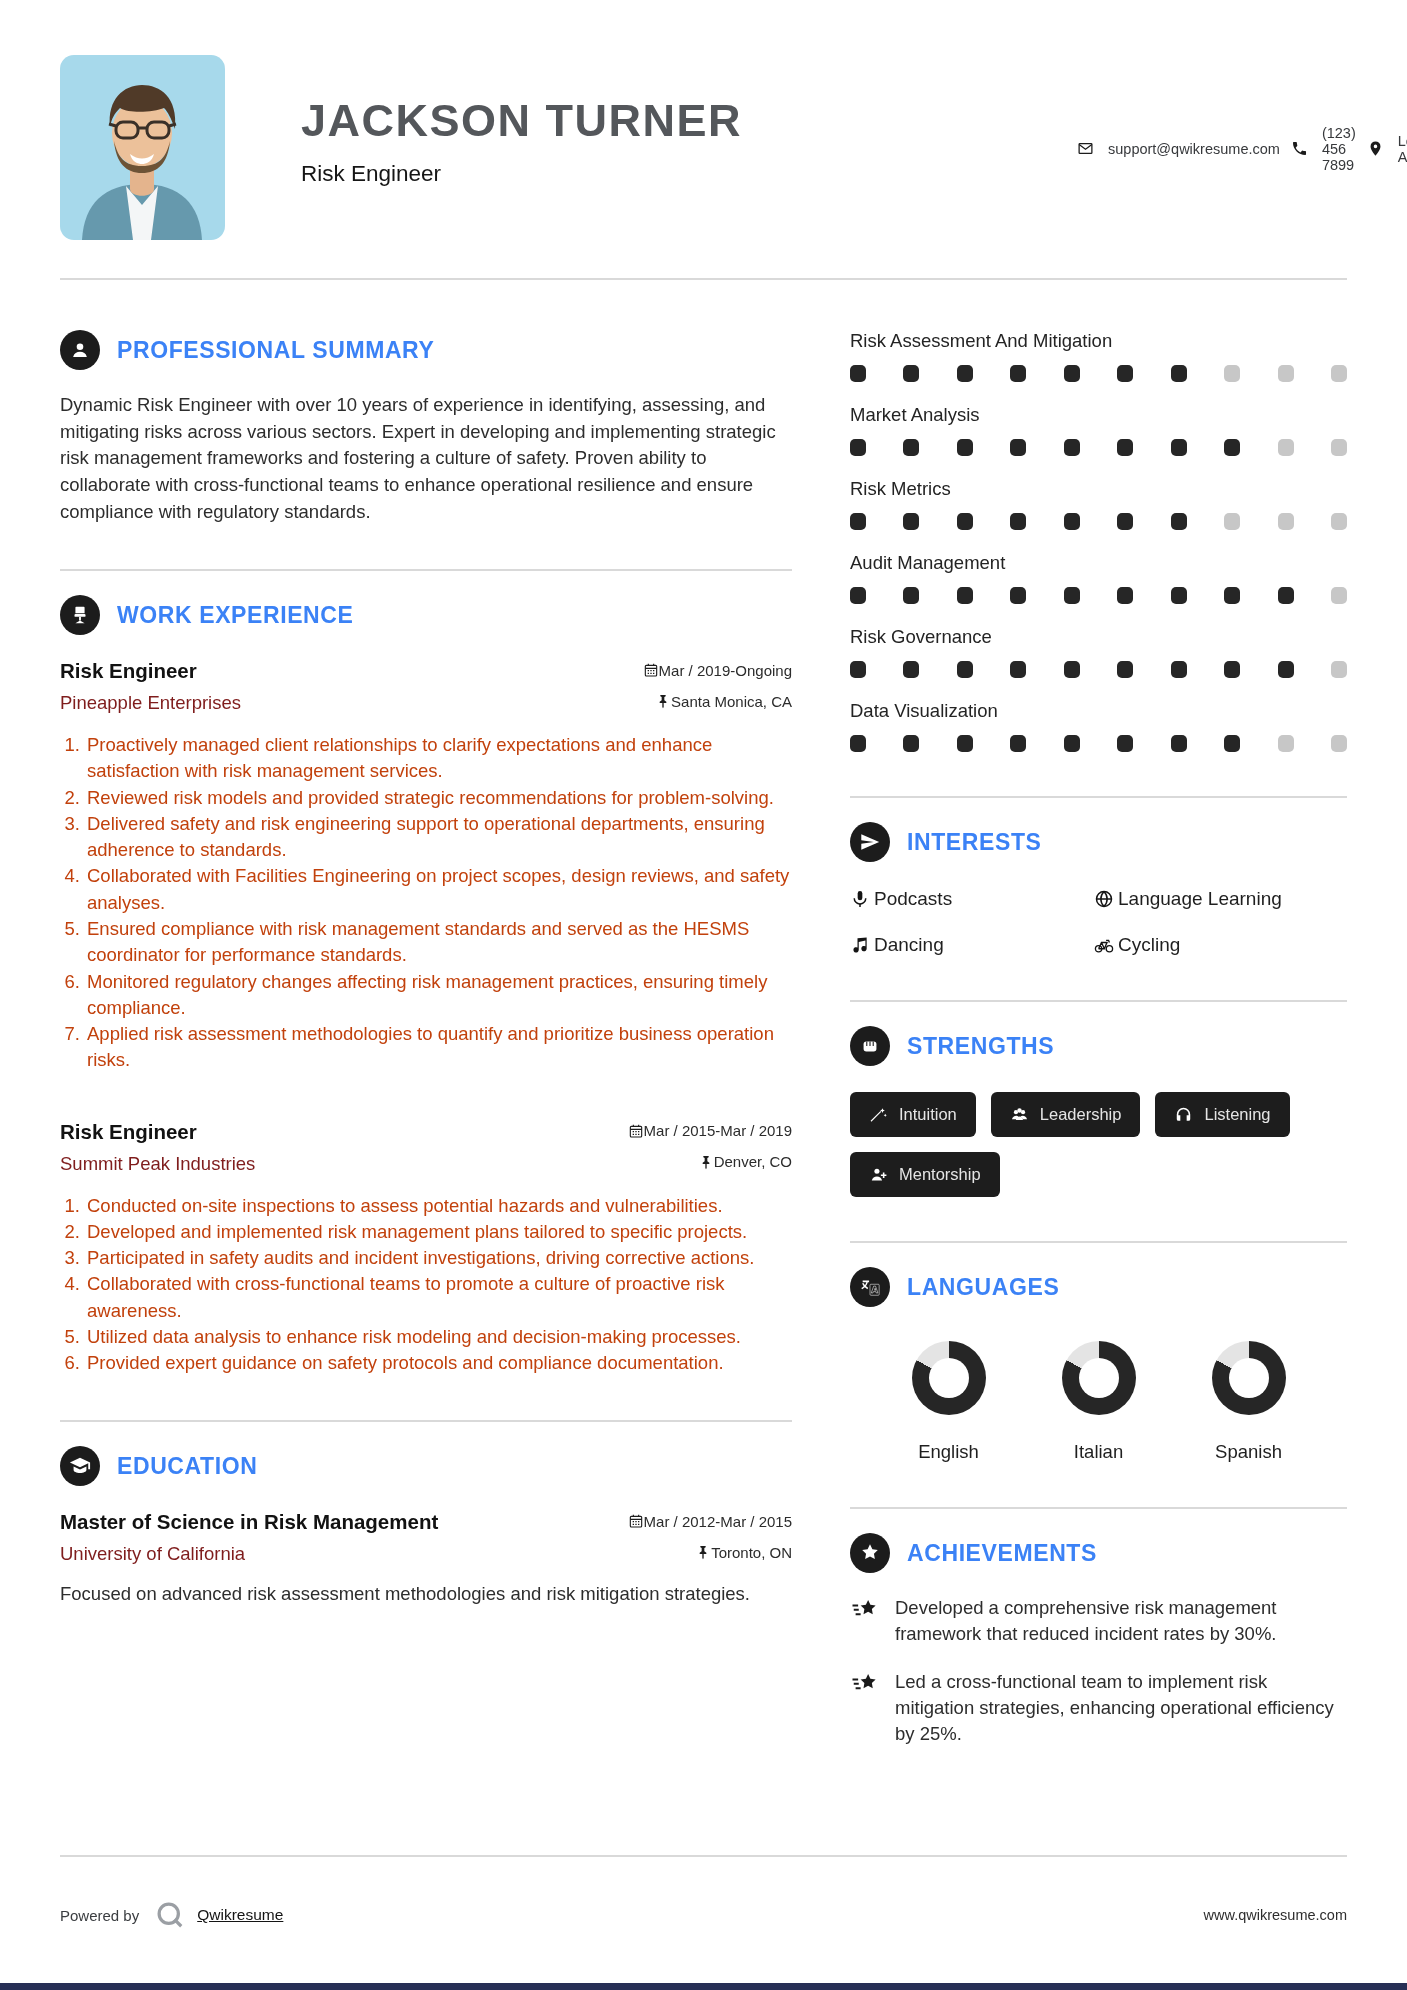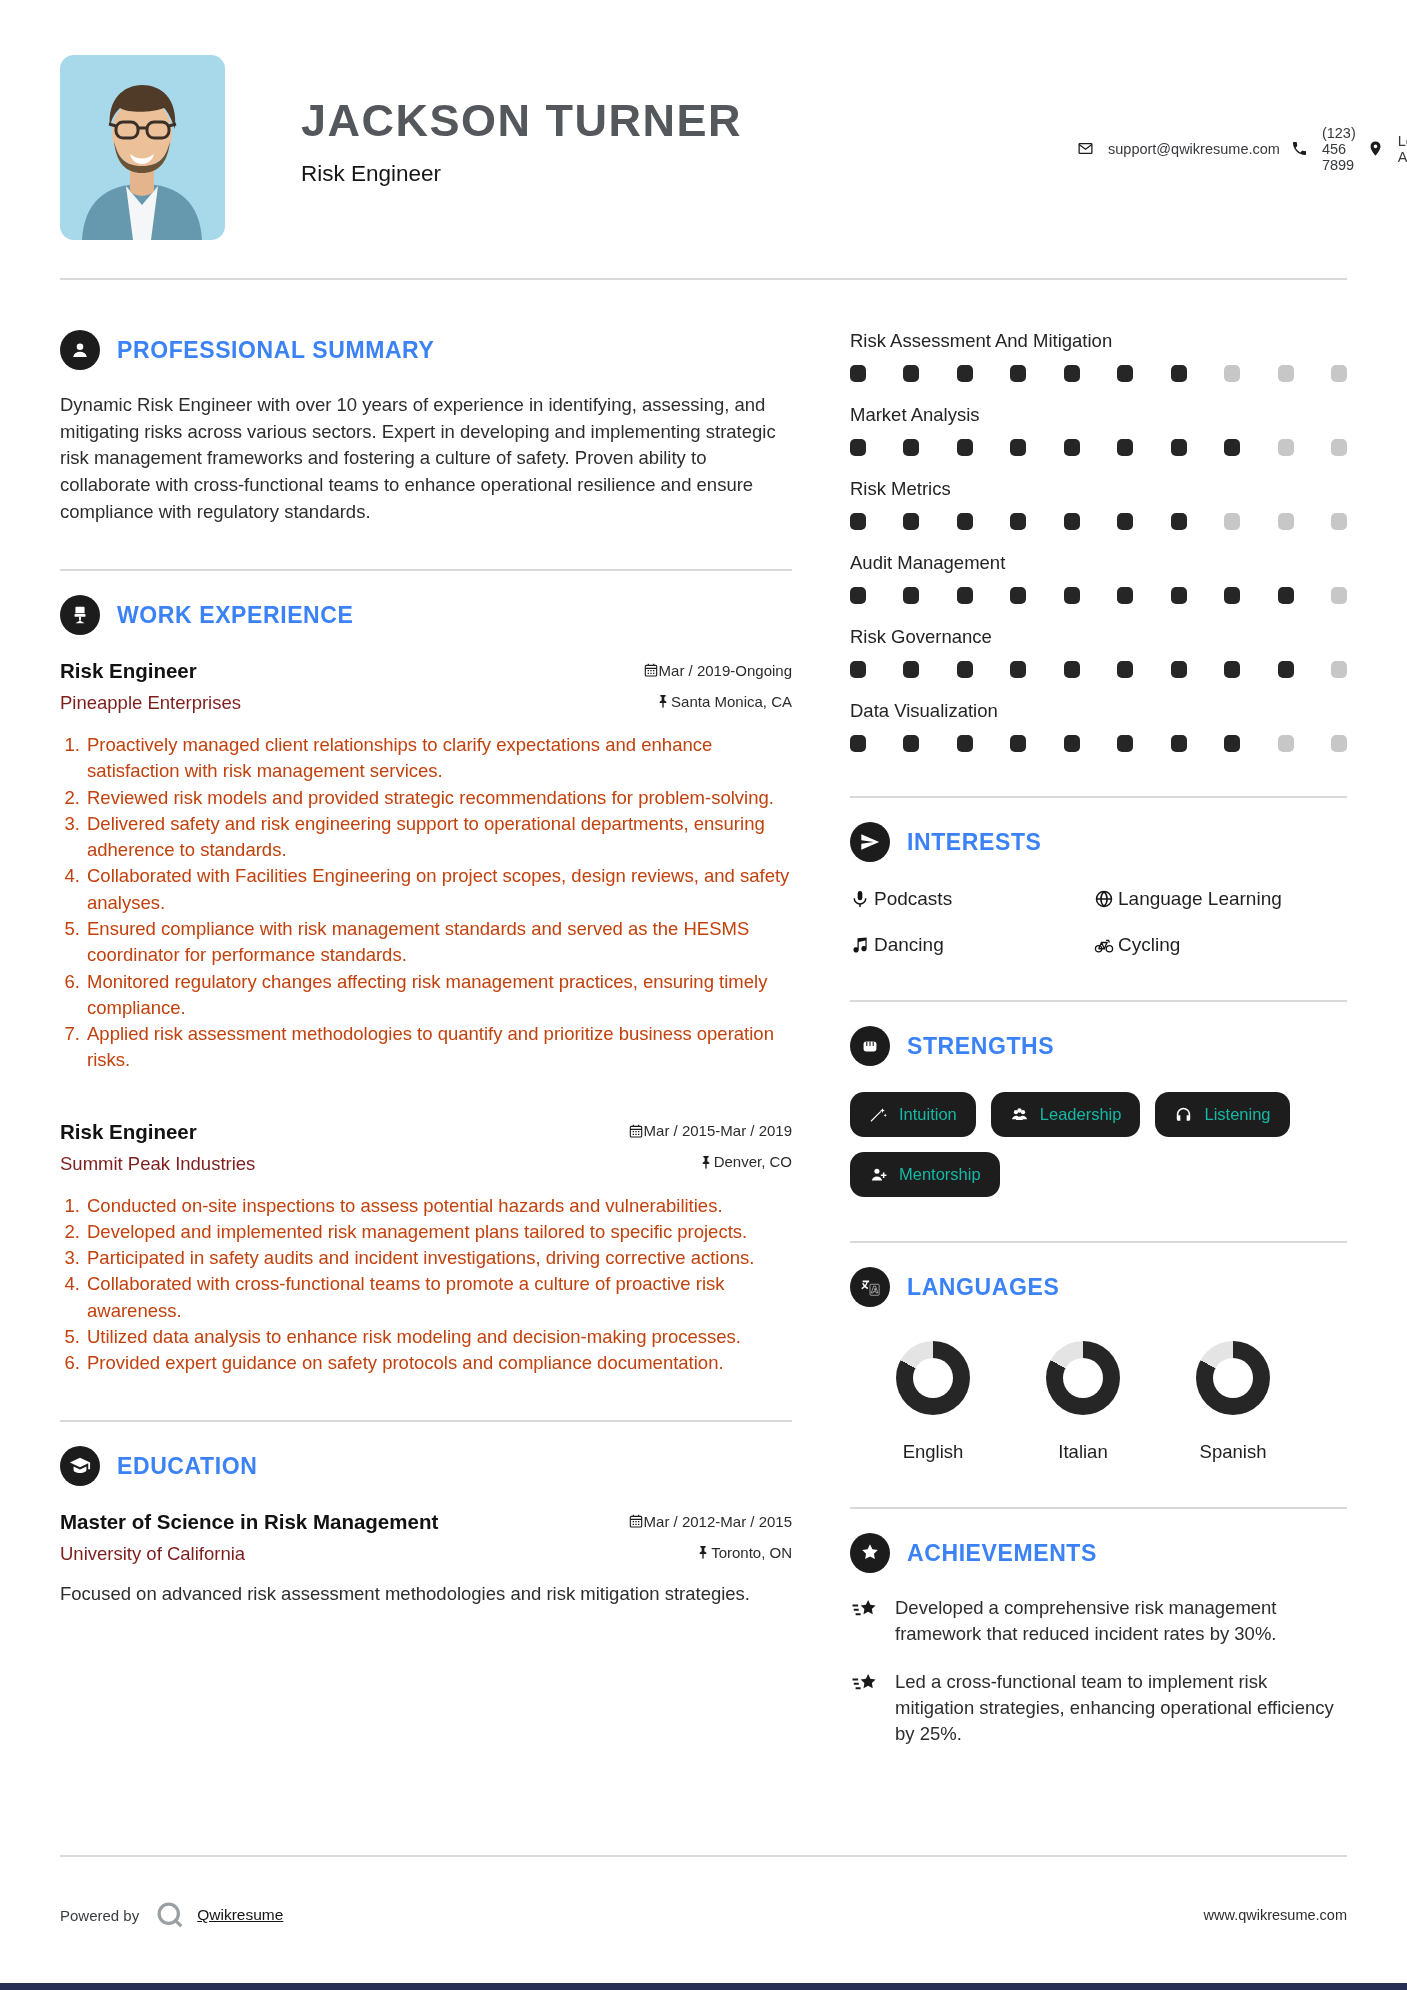--- a/index.html
+++ b/index.html
@@ -55,25 +55,25 @@
   .dots{display:flex;justify-content:space-between;margin-top:13px}
   .dot{width:16px;height:17px;border-radius:5px;background:#c7c7c7}
   .dot.on{background:#262626}
 
   .int-grid{display:grid;grid-template-columns:244px 1fr;row-gap:24px;margin-top:26px}
   .int-item{display:flex;align-items:center;gap:4px;font-size:19px;color:#1f1f1f}
   .iic{width:20px;height:20px;color:#141414;display:inline-flex;flex:0 0 auto}
   .iic svg{width:100%;height:100%}
 
   .str-wrap{display:flex;flex-wrap:wrap;gap:15px;margin-top:26px}
-  .badge{display:inline-flex;align-items:center;gap:11px;background:#1d1d1d;color:#14b8a6;font-size:16.5px;padding:13px 19px;border-radius:14px}
+  .badge{display:inline-flex;align-items:center;gap:11px;background:#1d1d1d;color:#e5e5e5;font-size:16.5px;padding:13px 19px;border-radius:6px}
   .bic{width:19px;height:19px;display:inline-flex;color:#fff}
   .bic svg{width:100%;height:100%}
 
-  .langs{display:flex;justify-content:flex-start;margin-top:34px;padding:0 8px}
+  .langs{display:flex;justify-content:center;margin-top:34px;padding:0 8px}
   .lang{width:150px;text-align:center}
   .donut{width:74px;height:74px;border-radius:50%;margin:0 auto;position:relative}
   .donut::after{content:"";position:absolute;inset:17px;background:#fff;border-radius:50%}
   .lname{margin-top:26px;font-size:18.5px;color:#1f1f1f}
 
   .ach-item{display:flex;gap:15px;margin-top:22px;align-items:flex-start}
   .aic{width:30px;height:30px;color:#1a1a1a;flex:0 0 auto;display:inline-flex}
   .aic svg{width:100%;height:100%}
   .ach-text{font-size:18.5px;line-height:1.4;color:#2d2d2d}
 

